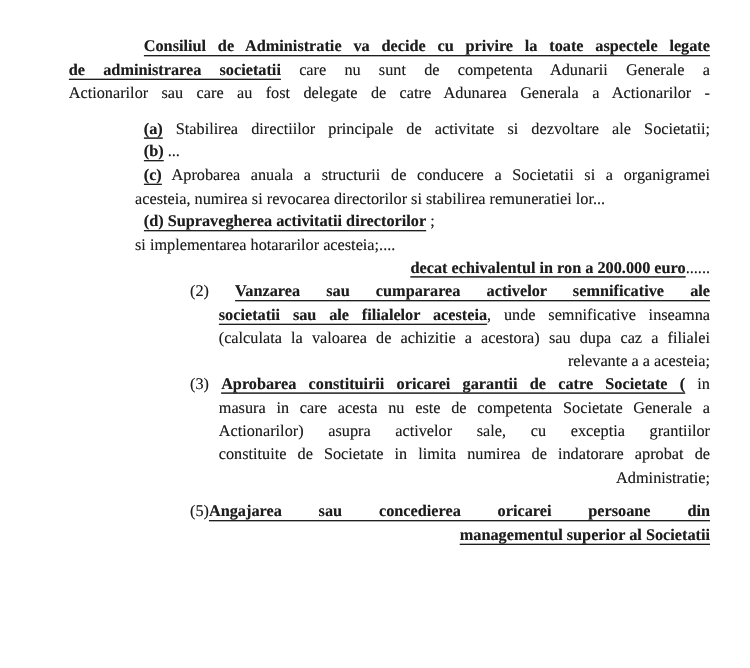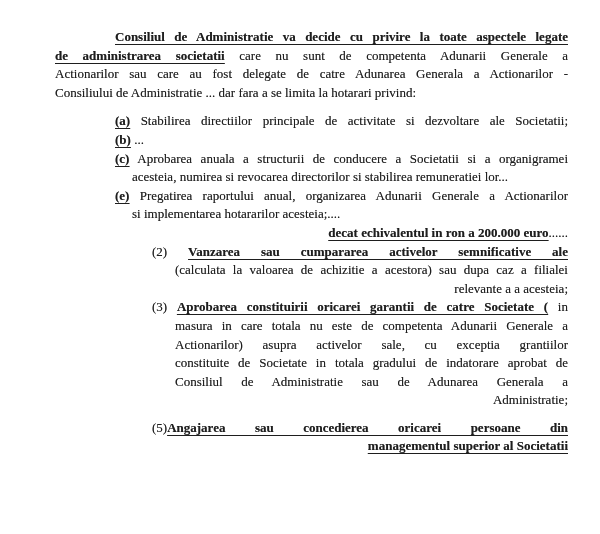--- a/index.html
+++ b/index.html
@@ -22,55 +22,54 @@
   .j { text-align: justify; text-align-last: justify; }
   .bu {
     font-weight: bold;
     text-decoration: underline;
     text-decoration-thickness: 1.3px;
     text-underline-offset: 2.5px;
   }
   
   .ind-h1   { margin-left: 60px; }   
   .ind-let  { margin-left: 60px; }   
-  .ind-letc { margin-left: 77px; }   
+  .ind-letc { margin-left: 53px; }   
   .ind-i    { margin-left: 43px; }   
   .ind-n1   { margin-left: 97px; }   
   .ind-n2   { margin-left: 120px; text-align: right; }  
   .gap-list { margin-top: 10px; }
   .gap-n5   { margin-top: 9px; }
   .ilabel { display: inline-block; width: 47px; font-weight: bold; }
 </style>
 </head>
 <body>
 
 <div class="page">
 
   <div class="ln j ind-h1"><span class="bu">Consiliul de Administratie va decide cu privire la toate aspectele legate</span></div>
   <div class="ln j"><span class="bu">de administrarea societatii</span><span> care nu sunt de competenta Adunarii Generale a</span></div>
   <div class="ln j">Actionarilor sau care au fost delegate de catre Adunarea Generala a Actionarilor -</div>
-  <div class="ln">Consiliului de Administratie ... dar fara a se limita la hotarari privind:</div>
 
   <div class="ln j ind-let gap-list"><span class="bu">(a)</span><span> Stabilirea directiilor principale de activitate si dezvoltare ale Societatii;</span></div>
   <div class="ln ind-let"><span class="bu">(b)</span><span> ...</span></div>
   <div class="ln j ind-let"><span class="bu">(c)</span><span> Aprobarea anuala a structurii de conducere a Societatii si a organigramei</span></div>
   <div class="ln ind-letc">acesteia, numirea si revocarea directorilor si stabilirea remuneratiei lor...</div>
-  <div class="ln j ind-let"><span class="bu">(e)</span><span> Pregatirea raportului anual, organizarea Adunarii Generale a Actionarilor</span></div>
+  <div class="ln ind-let"><span class="bu">(d) Supravegherea activitatii directorilor</span><span> ;</span></div>
   <div class="ln ind-letc">si implementarea hotararilor acesteia;....</div>
 
 
   <div class="ln ind-n2"><span class="bu">decat echivalentul in ron a 200.000 euro</span><span>......</span></div>
 
   <div class="ln j ind-n1"><span>(2) </span><span class="bu">Vanzarea sau cumpararea activelor semnificative ale</span></div>
+  <div class="ln j ind-n2"><span class="bu">societatii sau ale filialelor acesteia</span><span>, unde semnificative inseamna</span></div>
   <div class="ln j ind-n2">(calculata la valoarea de achizitie a acestora) sau dupa caz a filialei</div>
   <div class="ln ind-n2">relevante a a acesteia;</div>
 
   <div class="ln j ind-n1"><span>(3) </span><span class="bu">Aprobarea constituirii oricarei garantii de catre Societate (</span><span> in</span></div>
-  <div class="ln j ind-n2">masura in care totala nu este de competenta Adunarii Generale a</div>
+  <div class="ln j ind-n2">masura in care acesta nu este de competenta Societate Generale a</div>
   <div class="ln j ind-n2">Actionarilor) asupra activelor sale, cu exceptia grantiilor</div>
-  <div class="ln j ind-n2">constituite de Societate in totala gradului de indatorare aprobat de</div>
-  <div class="ln j ind-n2">Consiliul de Administratie sau de Adunarea Generala a</div>
+  <div class="ln j ind-n2">constituite de Societate in limita numirea de indatorare aprobat de</div>
   <div class="ln ind-n2">Administratie;</div>
 
   <div class="ln j ind-n1 gap-n5"><span>(5)</span><span class="bu">Angajarea sau concedierea oricarei persoane din</span></div>
   <div class="ln ind-n2"><span class="bu">managementul superior al Societatii</span></div>
 
 </div>
 
 </body></html>

